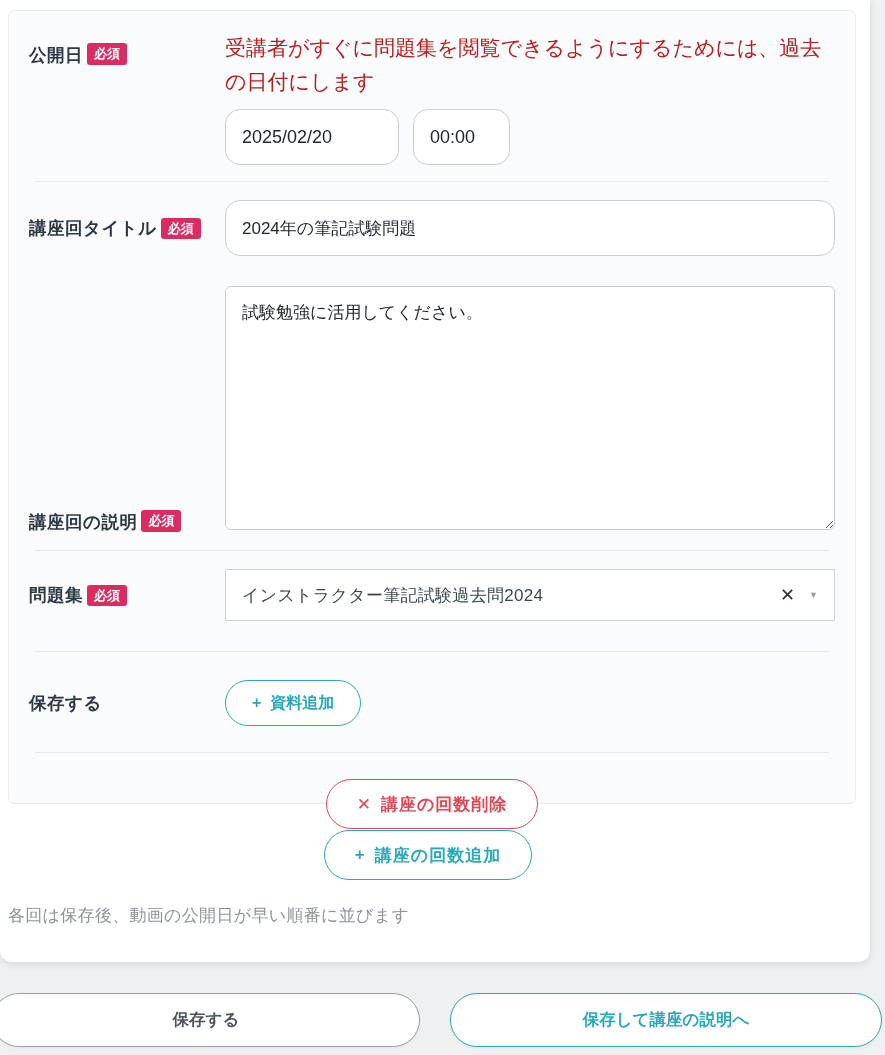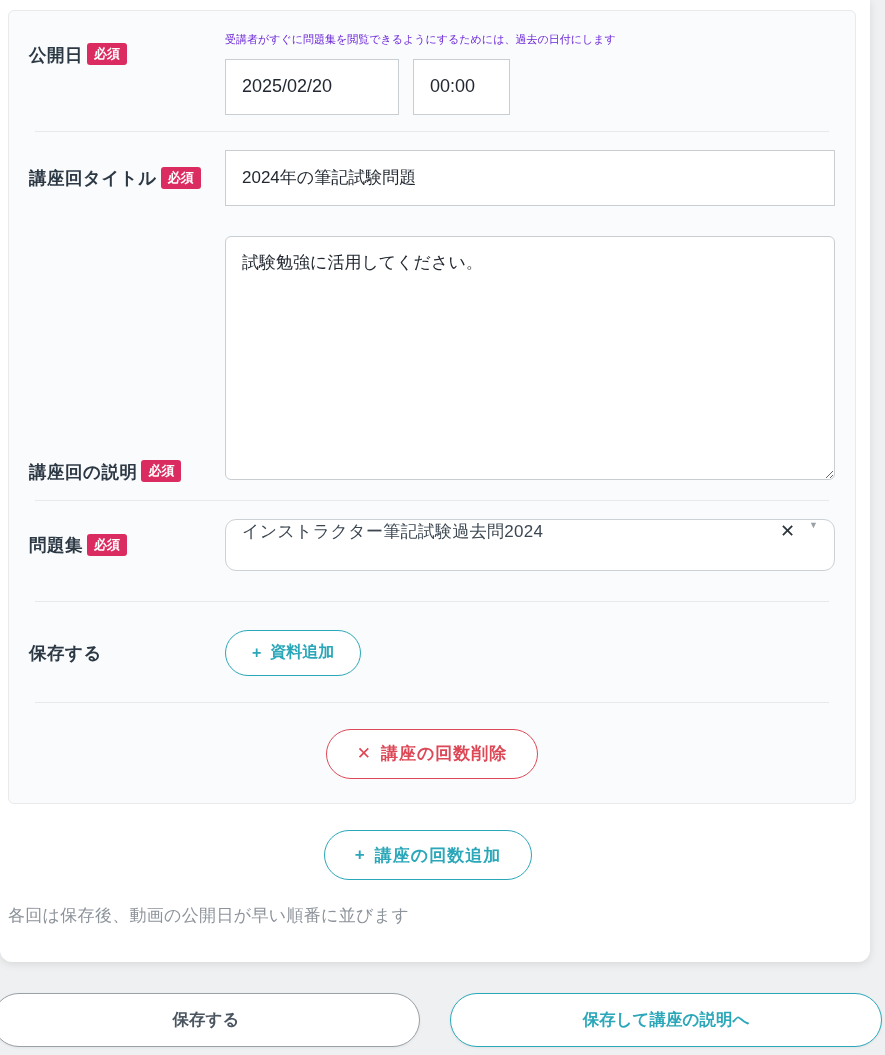--- a/index.html
+++ b/index.html
@@ -32,28 +32,28 @@
   .field-label { font-size:17.5px; font-weight:700; color:#2c3945; letter-spacing:0.5px; white-space:nowrap; }
   .badge {
     background:#da2c60; color:#ffffff;
     font-size:13px; font-weight:700;
     padding:3px 7px; border-radius:3px;
     line-height:1.2; white-space:nowrap;
     flex:0 0 auto;
   }
   .control-col { flex:1; min-width:0; }
   .helper {
-    color:#6d28d9; font-size:11px; line-height:1.63;
+    color:#b91c1c; font-size:21px; line-height:1.63;
   }
   .divider { border:none; border-top:1px solid #e8e9eb; margin:16px 6px 18px 6px; }
 
   
   .datetime-wrap { display:flex; gap:14px; margin-top:10px; }
   .txt-input {
-    border:1px solid #c9ced3; border-radius:0;
+    border:1px solid #c9ced3; border-radius:15px;
     background:#ffffff; color:#222831;
     font-size:18px; font-family:inherit;
     padding:0 16px; height:56px;
     outline:none;
   }
   .date-input { width:174px; }
   .time-input { width:97px; }
   .title-input { width:100%; font-size:17px; }
 
   .desc-textarea {
@@ -61,23 +61,23 @@
     border:1px solid #c9ced3; border-radius:6px;
     background:#ffffff; color:#222831;
     font-size:17px; font-family:inherit; line-height:1.6;
     padding:12px 16px;
     resize:vertical; outline:none;
   }
 
   
   .select-box {
     height:52px; width:100%;
-    border:1px solid #ccd1d6; border-radius:11px;
+    border:1px solid #ccd1d6; border-radius:1px;
     background:#ffffff;
-    display:flex; align-items:flex-start;
+    display:flex; align-items:center;
     padding:0 14px 0 16px;
     cursor:pointer;
   }
   .select-value { flex:1; font-size:17px; color:#3c4752; letter-spacing:0.3px; }
   .select-clear { font-size:18px; color:#2b333b; padding:0 6px; cursor:pointer; }
   .select-caret { font-size:9px; color:#9aa0a6; padding:0 2px 0 8px; cursor:pointer; }
 
   
   .pill {
     display:inline-flex; align-items:center; justify-content:center; gap:9px;

